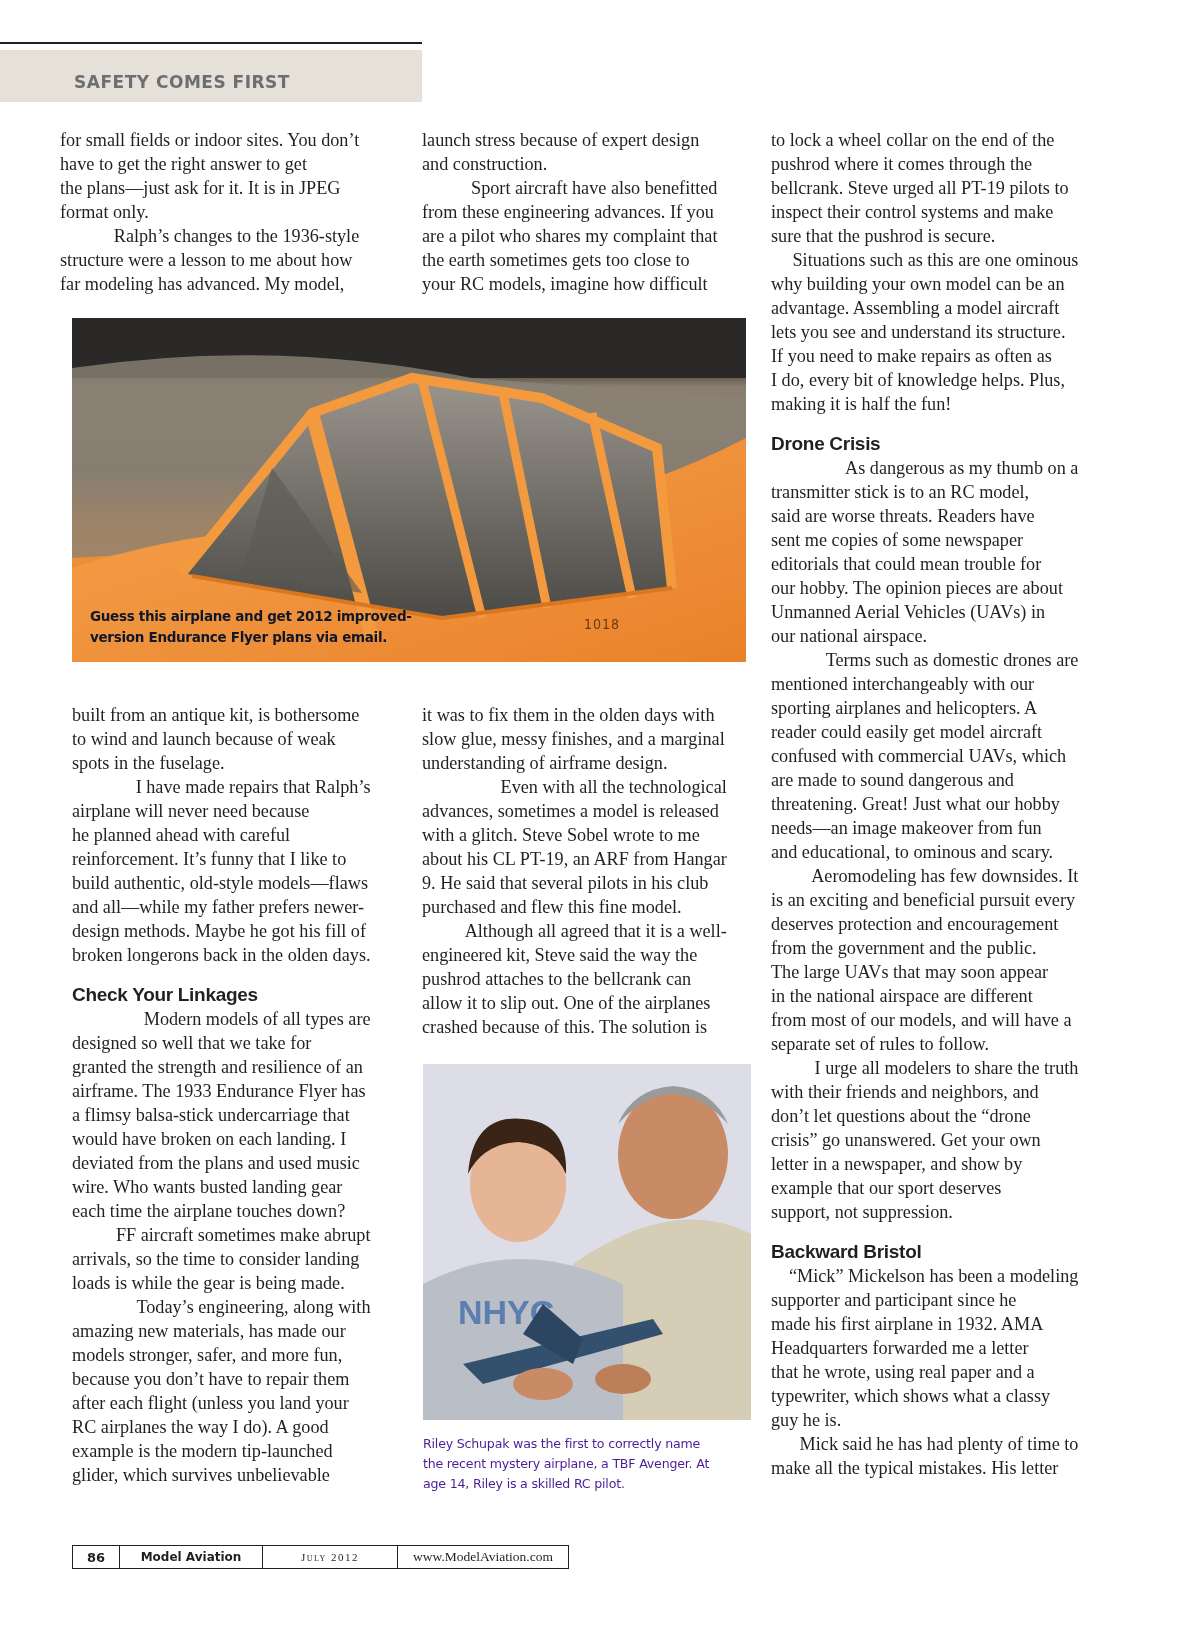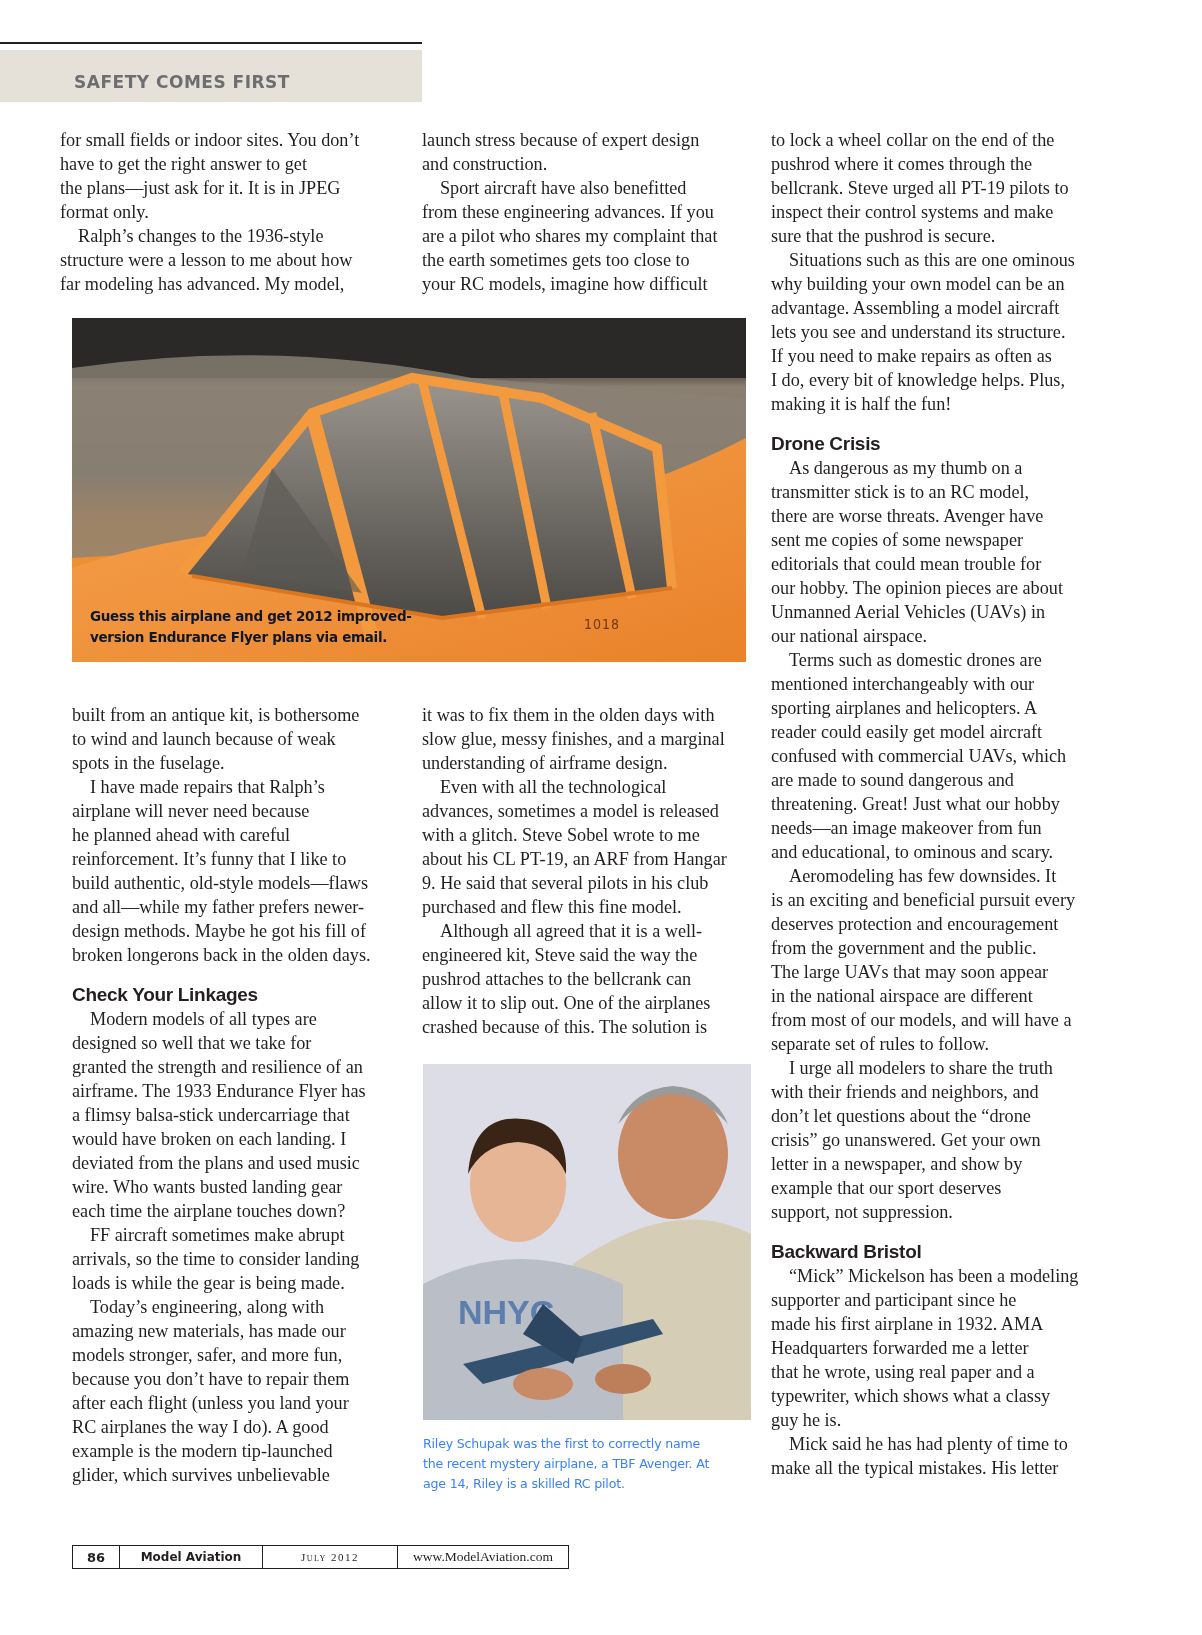--- a/index.html
+++ b/index.html
@@ -6,40 +6,40 @@
   body { width: 1202px; height: 1635px; position: relative; overflow: hidden;
          font-family: "DejaVu Serif", "Liberation Serif", serif; color: #231f20; }
 
   .top-rule { position: absolute; left: 0; top: 42px; width: 422px; height: 2px; background: #231f20; }
   .section-band { position: absolute; left: 0; top: 50px; width: 422px; height: 52px; background: #e6e1d8; }
   .section-title { position: absolute; left: 74px; top: 72px; font-family: "DejaVu Sans", sans-serif;
                    font-weight: bold; font-size: 17px; letter-spacing: 0.5px; color: #6d6e71; }
 
   .block { position: absolute; font-family: "Liberation Serif", serif; font-size: 18.2px; line-height: 24px; }
   .block p { margin: 0; white-space: nowrap; }
-  .block .ind { text-indent: 18px; }
+  .block .ind { text-indent: 18px; text-align: right; }
   .block h3 { margin: 0; font-family: "Liberation Sans", sans-serif; font-weight: bold; font-size: 19px;
               line-height: 24px; letter-spacing: -0.3px; }
   .block h3.spaced { margin-top: 16px; }
 
   
   .photo1 { position: absolute; left: 72px; top: 318px; width: 674px; height: 344px; overflow: hidden;
             background: linear-gradient(180deg, #2b2a28 0%, #3a3631 14%, #8a7f70 20%, #7a7064 45%, #e98a2e 60%, #f5a04a 100%); }
   .photo1 svg { position: absolute; left: 0; top: 0; }
   .caption1 { position: absolute; left: 90px; top: 606px; font-family: "DejaVu Sans", sans-serif;
               font-weight: bold; font-size: 13.5px; line-height: 21px; color: #0f172a; white-space: nowrap; letter-spacing: -0.3px; }
   .serial { position: absolute; left: 584px; top: 616px; font-family: "DejaVu Sans Condensed", "DejaVu Sans", sans-serif;
             font-size: 14px; color: #6b3a10; letter-spacing: 1px; }
 
   
   .photo2 { position: absolute; left: 423px; top: 1064px; width: 328px; height: 356px; overflow: hidden;
             background: linear-gradient(180deg, #e8eaf2 0%, #d3d6e2 40%, #c9c2b4 100%); }
   .photo2 svg { position: absolute; left: 0; top: 0; }
   .caption2 { position: absolute; left: 423px; top: 1434px; font-family: "DejaVu Sans", sans-serif;
-              font-size: 12.6px; line-height: 20px; color: #3b82f6; white-space: nowrap; letter-spacing: -0.2px; }
+              font-size: 12.6px; line-height: 20px; color: #4c1d95; white-space: nowrap; letter-spacing: -0.2px; }
 
   
   .footer { position: absolute; left: 72px; top: 1545px; height: 22px; border: 1.5px solid #231f20; display: flex; }
   .footer .cell { height: 22px; display: flex; align-items: center; justify-content: center; border-right: 1.5px solid #231f20; }
   .footer .cell:last-child { border-right: none; }
   .f-page { width: 46px; font-family: "DejaVu Sans", sans-serif; font-weight: bold; font-size: 13px; }
   .f-mag { width: 142px; font-family: "DejaVu Sans", sans-serif; font-weight: bold; font-size: 12px; }
   .f-date { width: 134px; font-family: "Liberation Serif", serif; font-size: 11px; letter-spacing: 1.5px; font-variant: small-caps; }
   .f-url { width: 170px; font-family: "Liberation Serif", serif; font-size: 13.5px; }
 </style>
@@ -187,21 +187,21 @@
   <p class="ind">Situations such as this are one ominous</p>
   <p>why building your own model can be an</p>
   <p>advantage. Assembling a model aircraft</p>
   <p>lets you see and understand its structure.</p>
   <p>If you need to make repairs as often as</p>
   <p>I do, every bit of knowledge helps. Plus,</p>
   <p>making it is half the fun!</p>
   <h3 class="spaced">Drone Crisis</h3>
   <p class="ind">As dangerous as my thumb on a</p>
   <p>transmitter stick is to an RC model,</p>
-  <p>there are worse threats. Avenger have</p>
+  <p>said are worse threats. Readers have</p>
   <p>sent me copies of some newspaper</p>
   <p>editorials that could mean trouble for</p>
   <p>our hobby. The opinion pieces are about</p>
   <p>Unmanned Aerial Vehicles (UAVs) in</p>
   <p>our national airspace.</p>
   <p class="ind">Terms such as domestic drones are</p>
   <p>mentioned interchangeably with our</p>
   <p>sporting airplanes and helicopters. A</p>
   <p>reader could easily get model aircraft</p>
   <p>confused with commercial UAVs, which</p>

